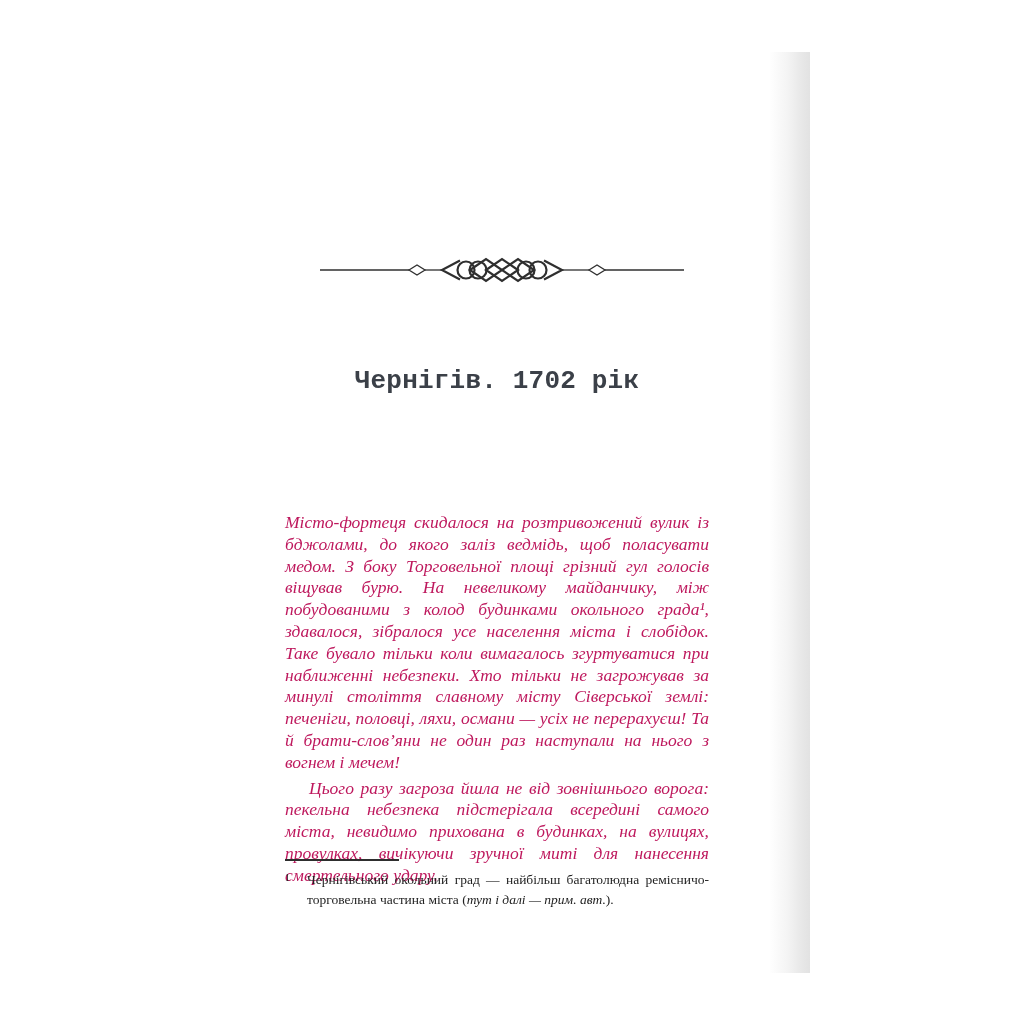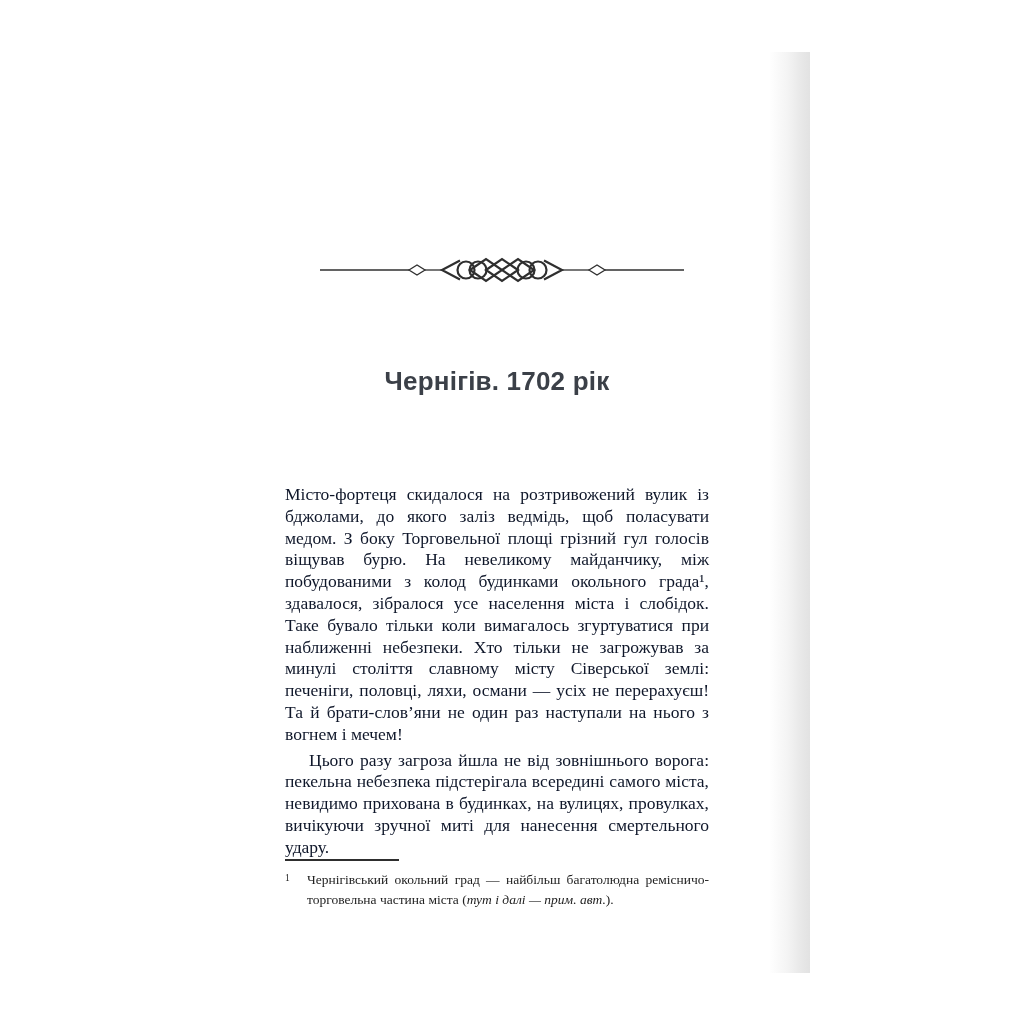--- a/index.html
+++ b/index.html
@@ -44,35 +44,36 @@
     width: 364px;
     height: 36px;
   }
   .chapter-title {
     position: absolute;
     left: 235px;
     top: 366px;
     width: 524px;
     margin: 0;
     text-align: center;
-    font-family: Liberation Sans, sans-serif;
+    font-family: Liberation Mono, monospace;
     font-size: 26px;
     font-weight: 700;
     letter-spacing: 0.2px;
     color: #3b4048;
   }
   .body-text {
     position: absolute;
     left: 285px;
-    top: 484px;
+    top: 512px;
     width: 424px;
     font-size: 17.5px;
     line-height: 21.8px;
     text-align: justify;
-    color: #0f172a;
+    color: #be185d;
+    font-style: italic;
   }
   .body-text p { margin: 0; }
   .body-text p.indented {
     text-indent: 24px;
     margin-top: 4px;
   }
   .footnote-block {
     position: absolute;
     left: 285px;
     top: 859px;

